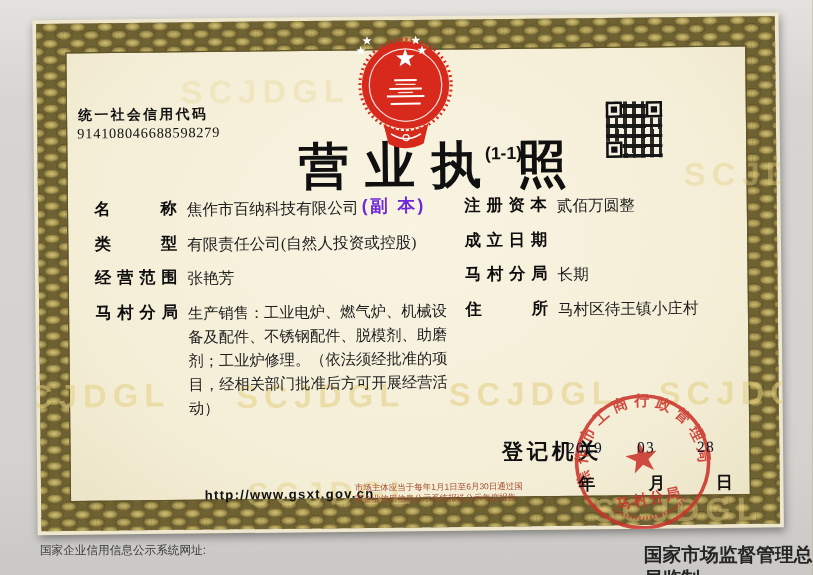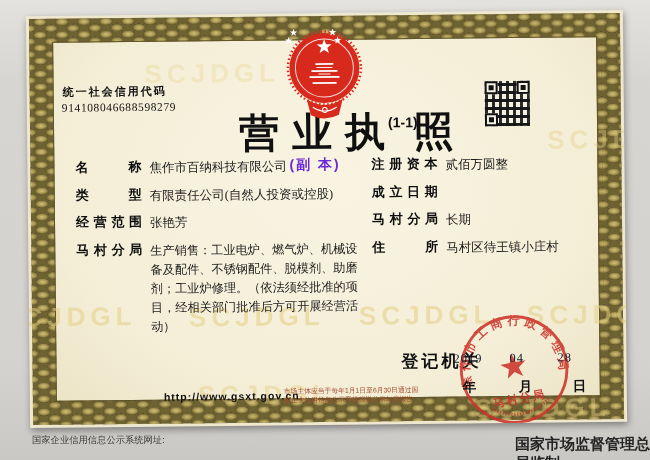--- a/index.html
+++ b/index.html
@@ -166,21 +166,21 @@
       <span class="fvalue">长期</span>
     </div>
     <div class="frow">
       <span class="flabel">住所</span>
       <span class="fvalue">马村区待王镇小庄村</span>
     </div>
   </div>
 
   <div class="abs reg-label">登记机关</div>
   <span class="abs reg-date" style="left:424px;">2019</span>
-  <span class="abs reg-date" style="left:480px;">04</span>
+  <span class="abs reg-date" style="left:480px;">03</span>
   <span class="abs reg-date" style="left:528px;">28</span>
   <span class="abs unit" style="left:433px;">年</span>
   <span class="abs unit" style="left:489px;">月</span>
   <span class="abs unit" style="left:543px;">日</span>
 
   <svg class="abs seal" width="115" height="115" viewBox="0 0 120 120">
     <circle cx="60" cy="60" r="55" fill="none" stroke="#cb342b" stroke-width="3"></circle>
     <path id="sealArc" d="M 15.3,74.5 A 47,47 0 1 1 104.7,74.5" fill="none"></path>
     <path d="M 30,96 A 47,47 0 0 0 90,96" fill="none" stroke="#cb342b" stroke-width="3" stroke-dasharray="1.3 1.7" opacity=".8"></path>
     <text font-size="12.5" font-weight="700" fill="#cb342b" letter-spacing="1">

